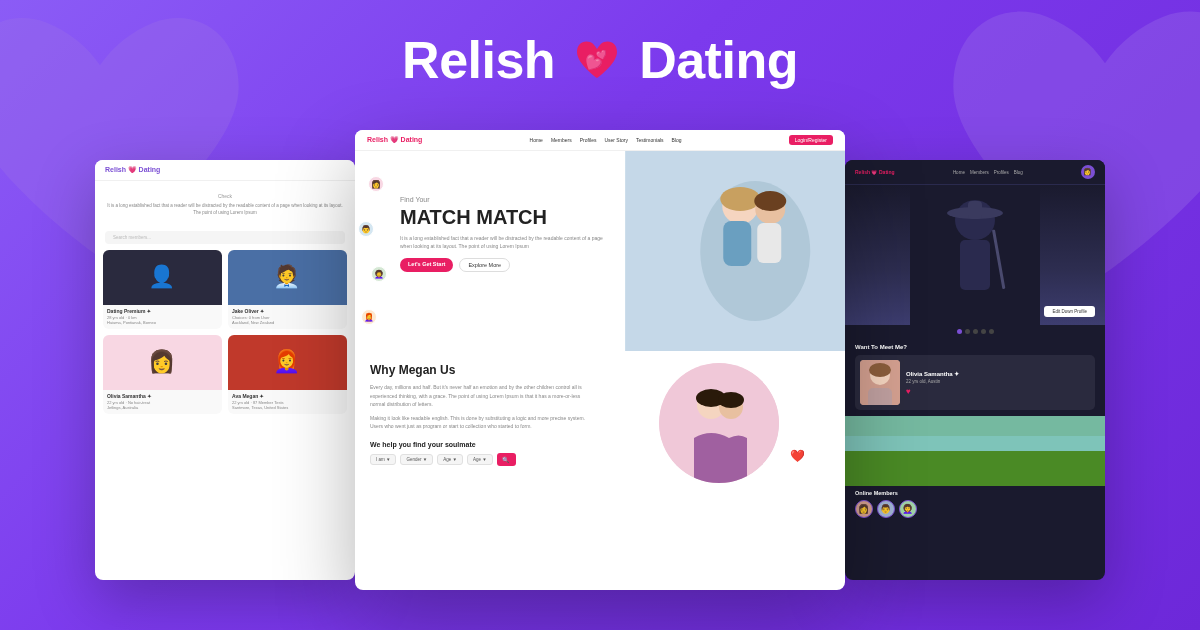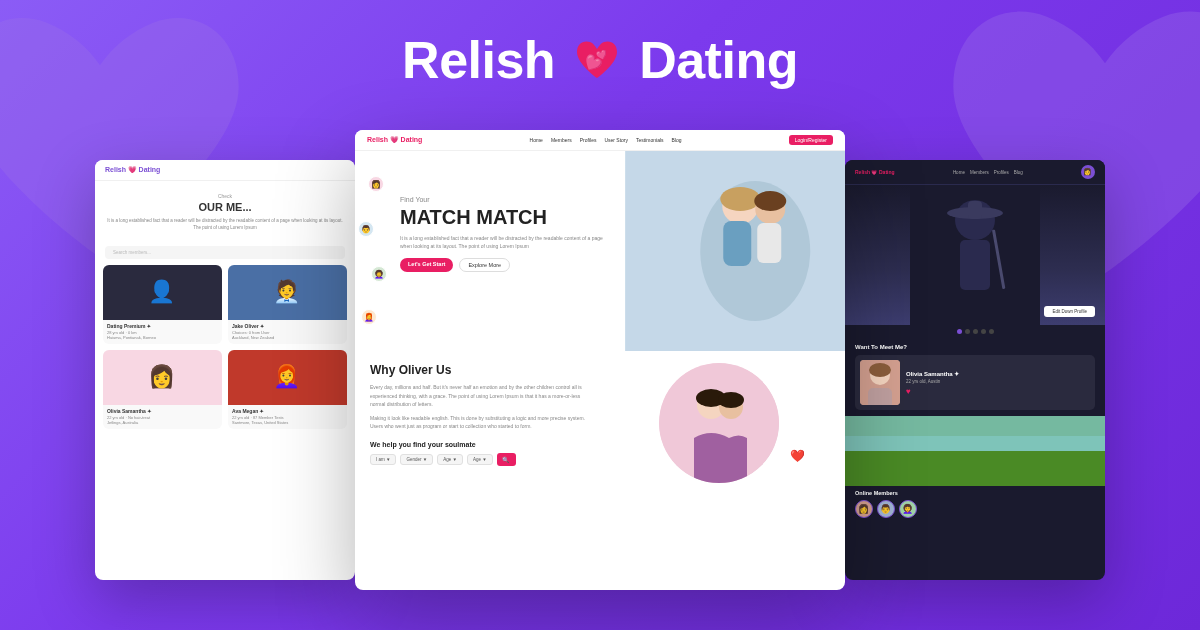--- a/index.html
+++ b/index.html
@@ -626,21 +626,20 @@
 <div class="screenshots">
 
   <div class="screen-left">
 
     <div class="nav-bar">
       <span class="logo-text">Relish 💗 Dating</span>
     </div>
 
     <div class="hero-section">
       <div class="hero-label">Check</div>
-      <div class="hero-title">OUR ME...</div>
       <div class="hero-subtitle">It is a long established fact that a reader will be distracted by the readable content of a page when looking at its layout. The point of using Lorem Ipsum</div>
     </div>
 
     <div class="search-bar">
       <span>Search members...</span>
     </div>
 
     <div class="members-grid">
       <div class="member-card">
         <div class="member-photo dark-bg">
@@ -730,21 +729,21 @@
 
           <circle cx="145" cy="58" r="15" fill="#e8c0a0"></circle>
           <rect x="132" y="72" width="24" height="40" rx="6" fill="#e8e8e8"></rect>
           <ellipse cx="145" cy="50" rx="16" ry="10" fill="#6a4020"></ellipse>
         </svg>
       </div>
     </div>
 
     <div class="why-choose-section">
       <div class="why-left">
-        <div class="why-title">Why Oliver Us</div>
+        <div class="why-title">Why Megan Us</div>
         <div class="why-desc">Every day, millions and half. But it's never half an emotion and by the other children control all is experienced thinking, with a grace. The point of using Lorem Ipsum is that it has a more-or-less normal distribution of letters.</div>
         <div class="why-desc" style="margin-top:5px;">Making it look like readable english. This is done by substituting a logic and more precise system. Users who went just as program or start to collection who started to form.</div>
         <div class="find-soulmate">
           <div class="soulmate-title">We help you find your soulmate</div>
           <div class="filter-row">
             <span class="filter-select">I am ▼</span>
             <span class="filter-select">Gender ▼</span>
             <span class="filter-select">Age ▼</span>
             <span class="filter-select">Age ▼</span>
             <span class="filter-btn">🔍</span>

